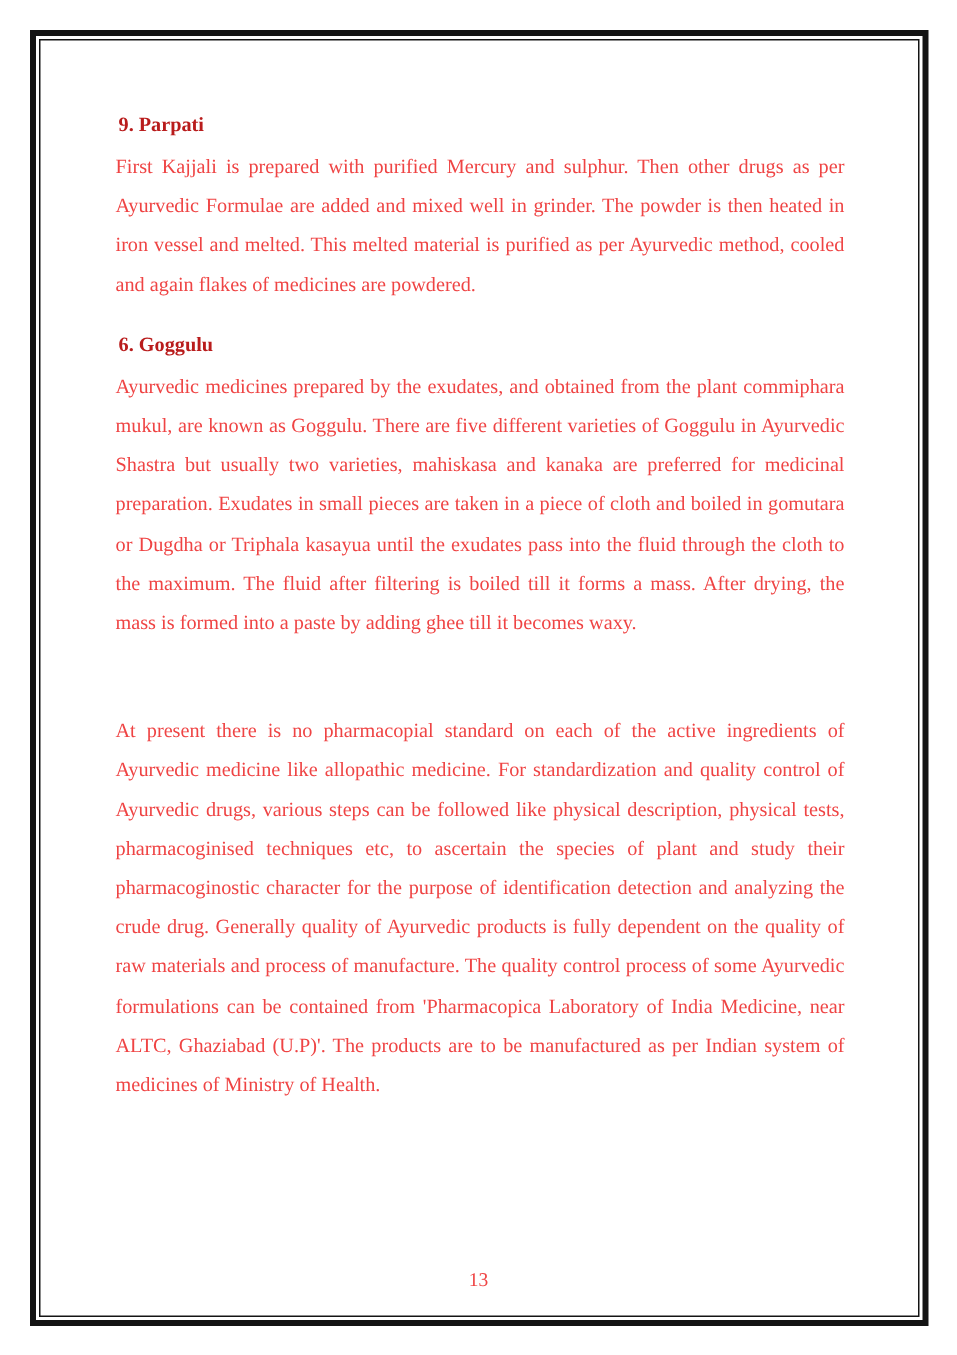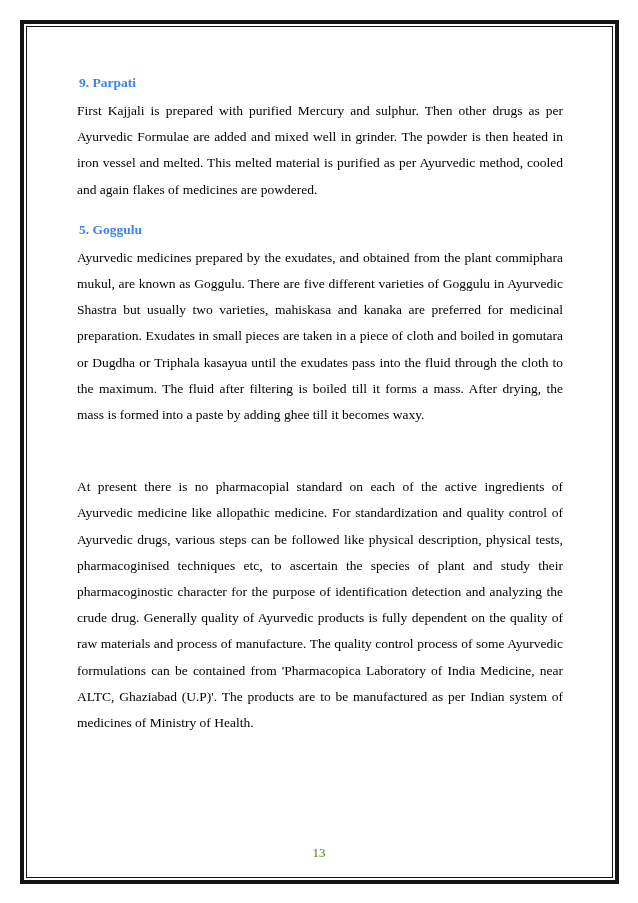--- a/index.html
+++ b/index.html
@@ -33,64 +33,64 @@
     position: absolute;
     left: 77px;
     right: 75px;
     top: 70px;
   }
   .section-heading {
     font-size: 13.5px;
     font-weight: bold;
     line-height: 26px;
     margin: 0 0 2px 2px;
-    color: #3b82f6;
+    color: #b91c1c;
   }
   .section-body {
     font-size: 13.5px;
     line-height: 26.2px;
     text-align: justify;
     margin: 0 0 14px 0;
-    color: #000000;
+    color: #ef4444;
   }
   .section-quality {
     margin-top: 46px;
   }
   .section-quality .section-heading {
     margin-left: 20px;
   }
   .page-number {
     position: absolute;
     left: 0;
     right: 0;
     bottom: 42px;
     text-align: center;
     font-size: 13px;
-    color: #4d7c0f;
+    color: #ef4444;
   }
 </style>
 </head>
 <body>
 
 <div class="page">
 
   <div class="frame-outer">
     <div class="frame-inner"></div>
   </div>
 
   <div class="content">
 
     <div class="section">
       <h2 class="section-heading">9.   Parpati</h2>
       <p class="section-body">First Kajjali is prepared with purified Mercury and sulphur. Then other drugs as per Ayurvedic Formulae are added and mixed well in grinder. The powder is then heated in iron vessel and melted. This melted material is purified as per Ayurvedic method, cooled and again flakes of medicines are powdered.</p>
     </div>
 
 
     <div class="section">
-      <h2 class="section-heading">5. Goggulu</h2>
+      <h2 class="section-heading">6. Goggulu</h2>
       <p class="section-body">Ayurvedic medicines prepared by the exudates, and obtained from the plant commiphara mukul, are known as Goggulu. There are five different varieties of Goggulu in Ayurvedic Shastra but usually two varieties, mahiskasa and kanaka are preferred for medicinal preparation. Exudates in small pieces are taken in a piece of cloth and boiled in gomutara or Dugdha or Triphala kasayua until the exudates pass into the fluid through the cloth to the maximum. The fluid after filtering is boiled till it forms a mass. After drying, the mass is formed into a paste by adding ghee till it becomes waxy.</p>
     </div>
 
     <div class="section section-quality">
       <p class="section-body">At present there is no pharmacopial standard on each of the active ingredients of Ayurvedic medicine like allopathic medicine. For standardization and quality control of Ayurvedic drugs, various steps can be followed like physical description, physical tests, pharmacoginised techniques etc, to ascertain the species of plant and study their pharmacoginostic character for the purpose of identification detection and analyzing the crude drug. Generally quality of Ayurvedic products is fully dependent on the quality of raw materials and process of manufacture. The quality control process of some Ayurvedic formulations can be contained from 'Pharmacopica Laboratory of India Medicine, near ALTC, Ghaziabad (U.P)'. The products are to be manufactured as per Indian system of medicines of Ministry of Health.</p>
     </div>
 
   </div>
 
   <div class="page-number">13</div>

